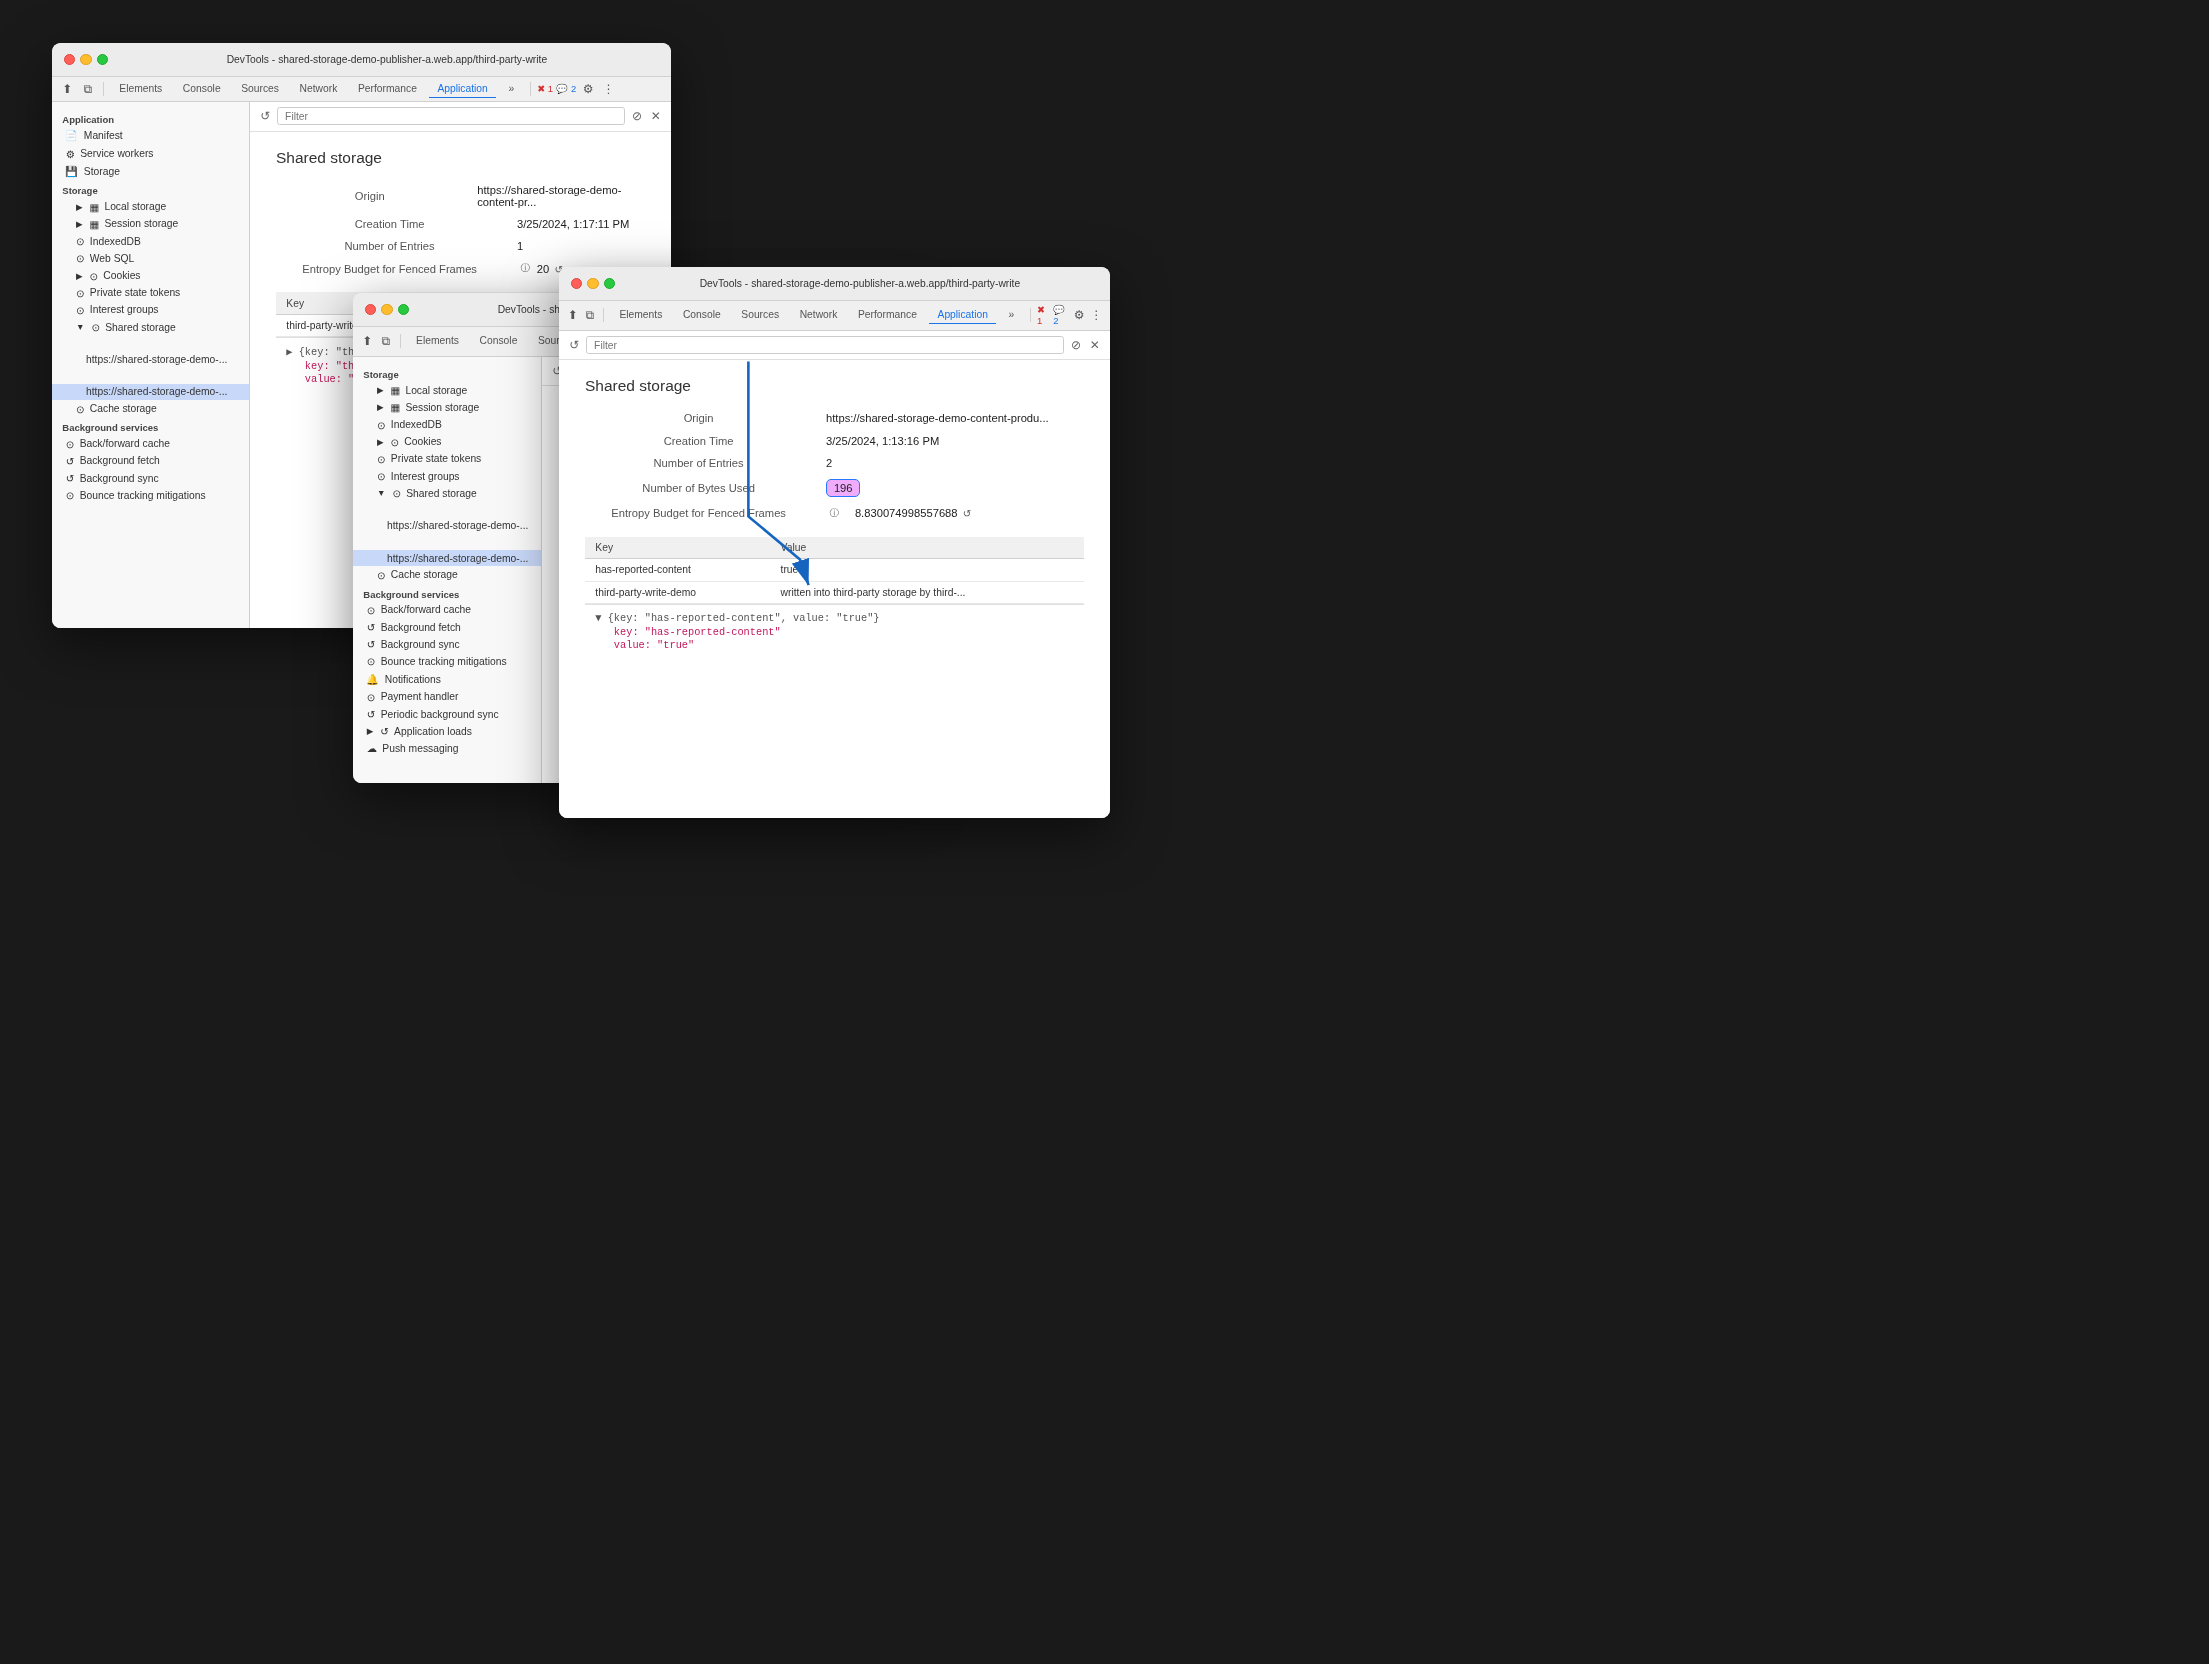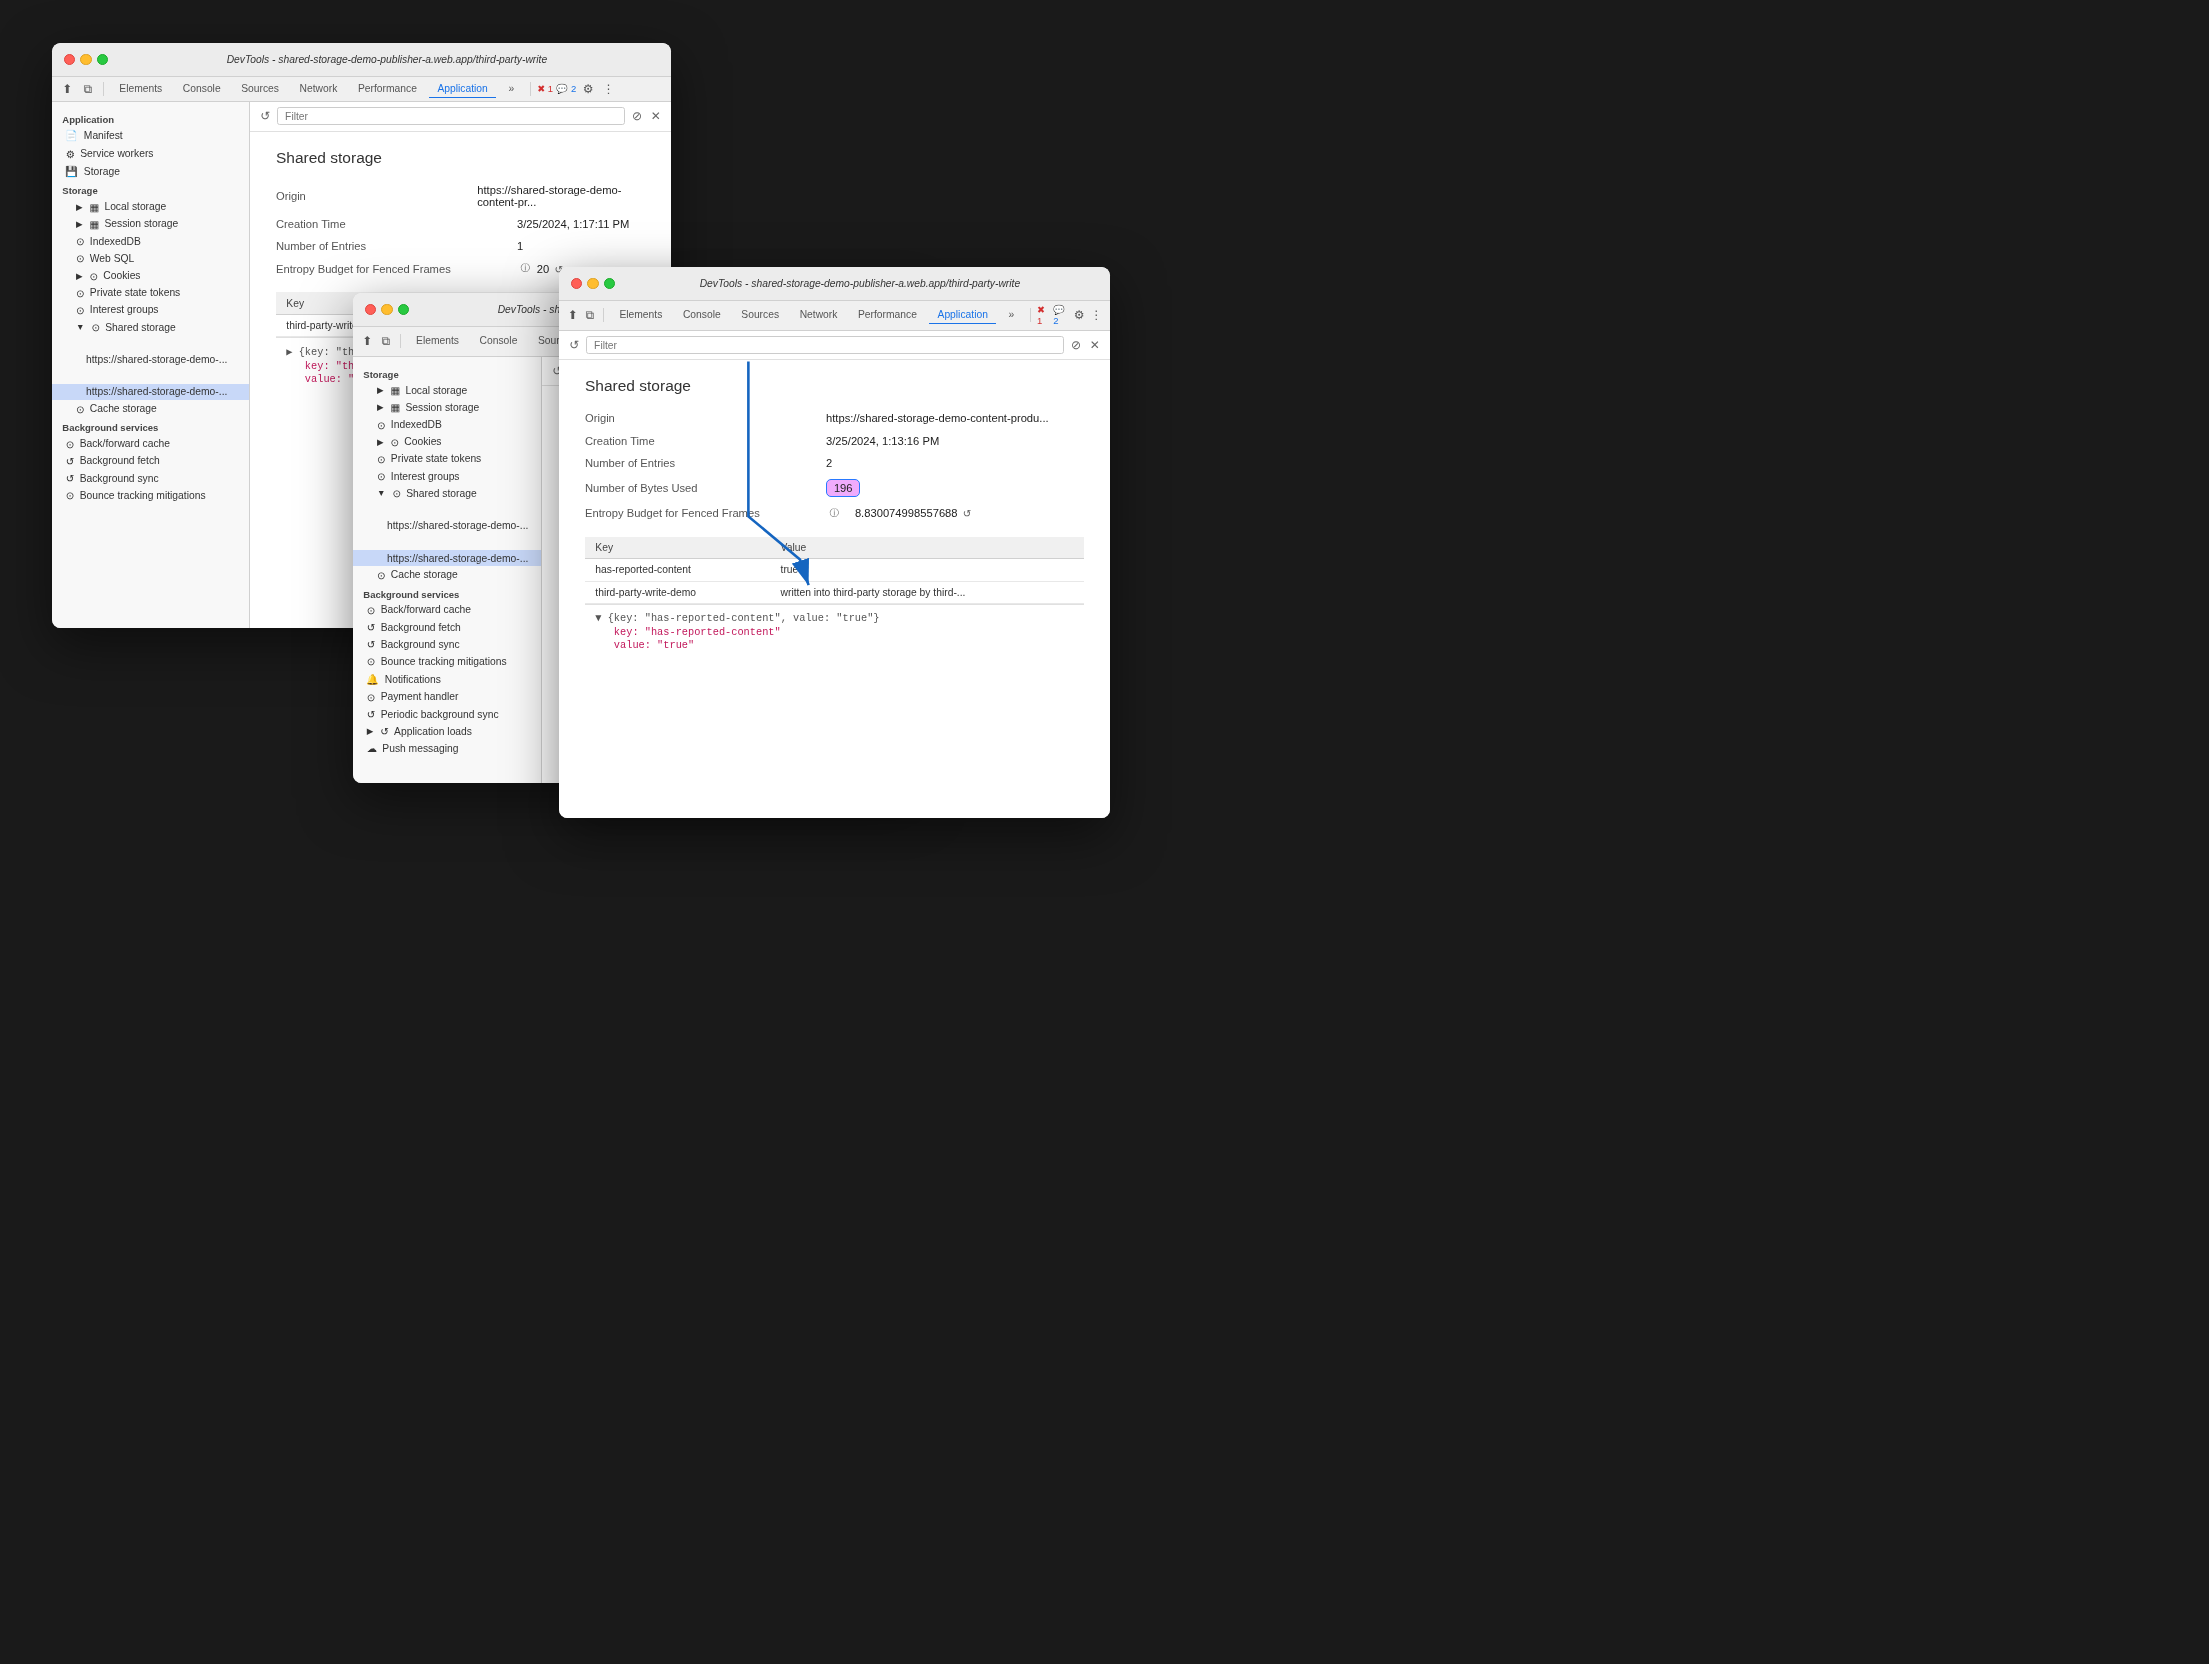--- a/index.html
+++ b/index.html
@@ -27,21 +27,20 @@
     
     .title-bar {
       background: #ececec;
       border-bottom: 0.9px solid #d0d0d0;
       padding: 8.6px 12px;
       display: flex;
       align-items: center;
       gap: 6.9px;
       min-height: 34px;
       flex-shrink: 0;
-      font-style: italic;
     }
     .traffic-lights {
       display: flex;
       gap: 5.2px;
       flex-shrink: 0;
     }
     .traffic-light {
       width: 11.2px;
       height: 11.2px;
       border-radius: 50%;
@@ -184,21 +183,21 @@
       margin-bottom: 17px;
     }
     .info-row {
       display: flex;
       align-items: center;
       margin-bottom: 10.3px;
       font-size: 11.2px;
     }
     .info-label {
       width: 241px;
-      text-align: left;
+      text-align: center;
       color: #555;
       padding-right: 13.8px;
       font-size: 11.2px;
     }
     .info-value {
       color: #222;
       font-size: 11.2px;
     }
     .info-value.highlighted-box {
       border: 1.7px solid #2979ff;

